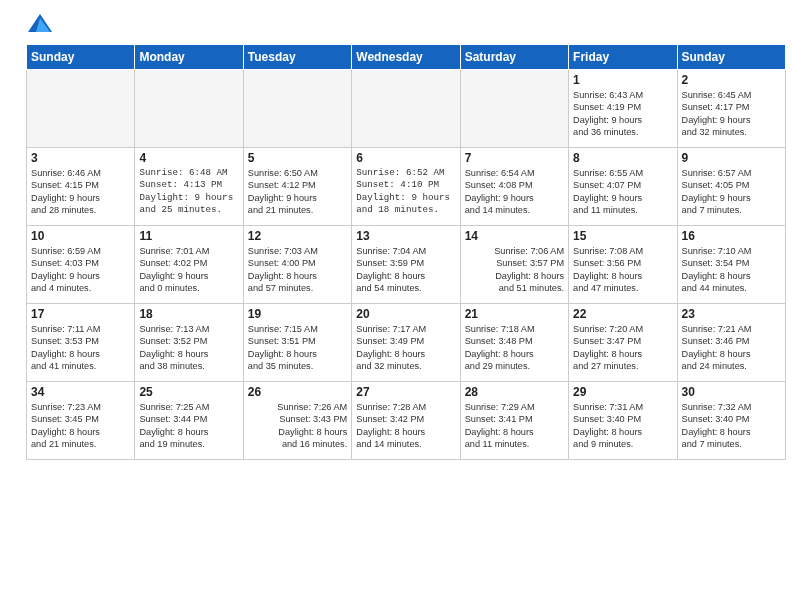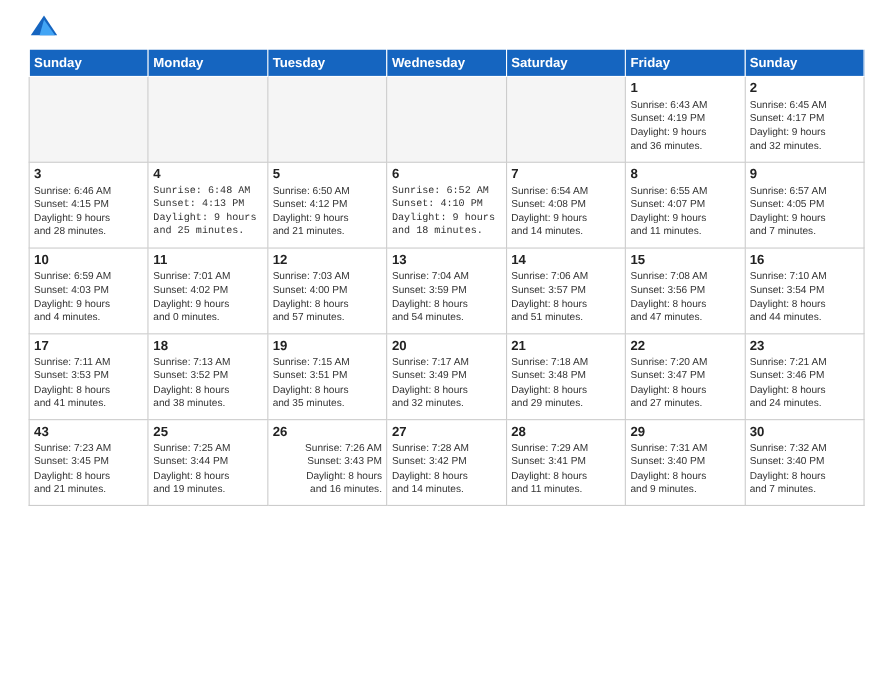--- a/index.html
+++ b/index.html
@@ -221,21 +221,21 @@
           </td>
           <td>
             <span class="day-number">13</span>
             <div class="day-info" style="white-space: pre-line;">Sunrise: 7:04 AM
 Sunset: 3:59 PM
 Daylight: 8 hours
 and 54 minutes.</div>
           </td>
           <td>
             <span class="day-number">14</span>
-            <div class="day-info" style="white-space: pre-line;">Sunrise: 7:06 AM
+            <div class="day-info" style="white-space: pre-line; text-align: right;">Sunrise: 7:06 AM
 Sunset: 3:57 PM
 Daylight: 8 hours
 and 51 minutes.</div>
           </td>
           <td>
             <span class="day-number">15</span>
             <div class="day-info" style="white-space: pre-line;">Sunrise: 7:08 AM
 Sunset: 3:56 PM
 Daylight: 8 hours
 and 47 minutes.</div>
@@ -294,21 +294,21 @@
           <td>
             <span class="day-number">23</span>
             <div class="day-info" style="white-space: pre-line;">Sunrise: 7:21 AM
 Sunset: 3:46 PM
 Daylight: 8 hours
 and 24 minutes.</div>
           </td>
         </tr>
         <tr>
           <td>
-            <span class="day-number">43</span>
+            <span class="day-number">34</span>
             <div class="day-info" style="white-space: pre-line;">Sunrise: 7:23 AM
 Sunset: 3:45 PM
 Daylight: 8 hours
 and 21 minutes.</div>
           </td>
           <td>
             <span class="day-number">25</span>
             <div class="day-info" style="white-space: pre-line;">Sunrise: 7:25 AM
 Sunset: 3:44 PM
 Daylight: 8 hours

